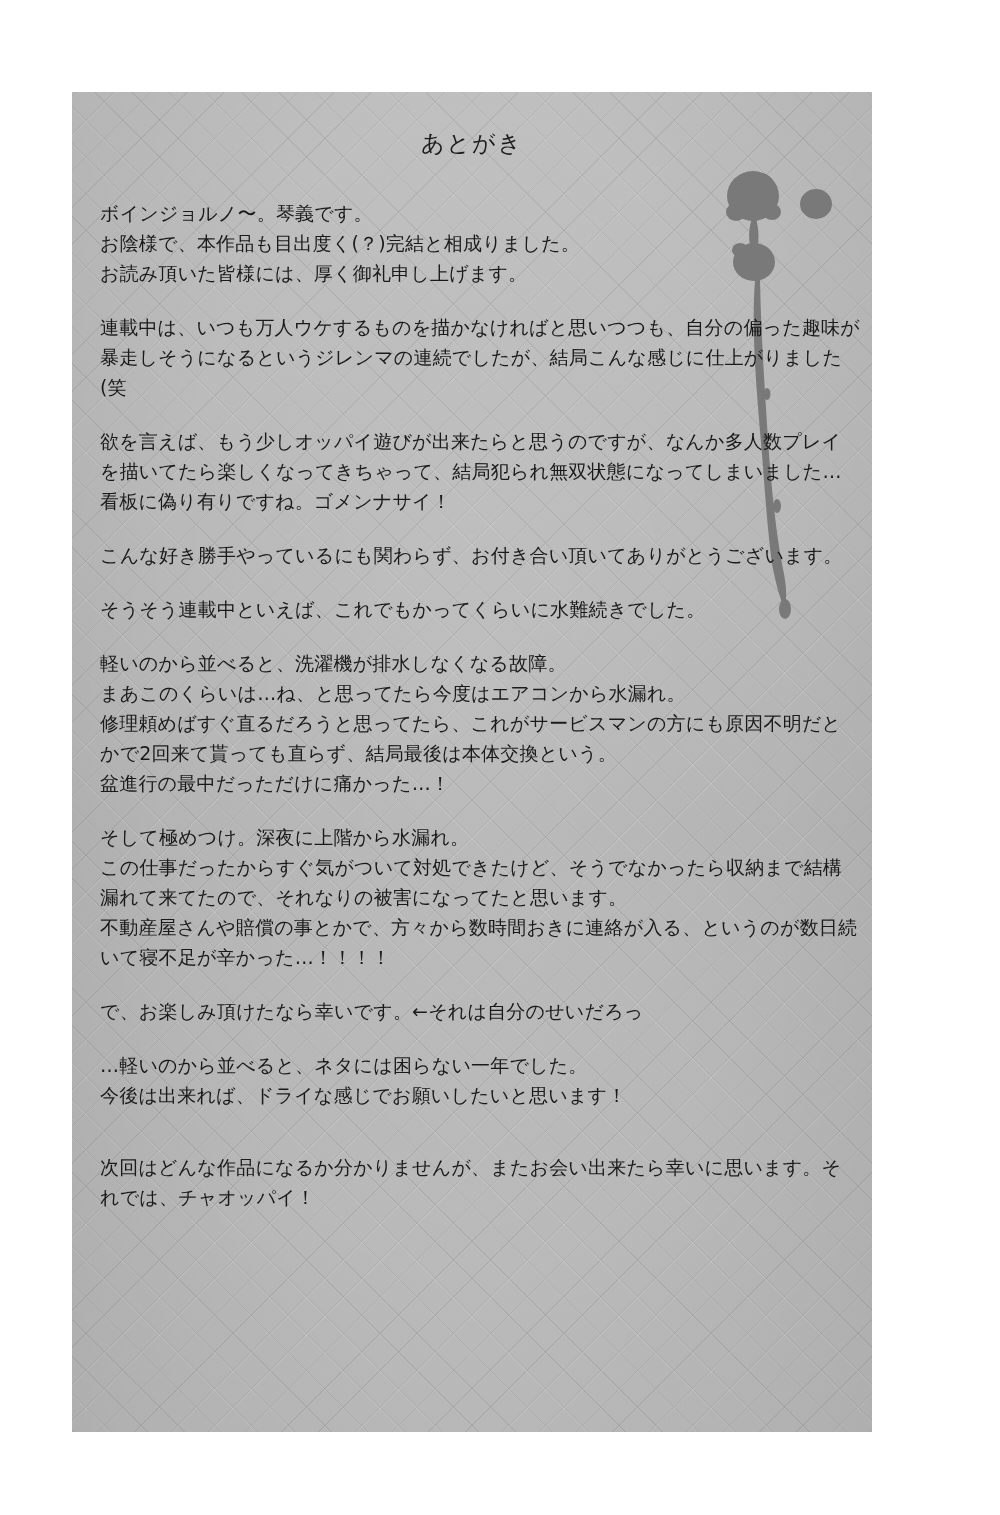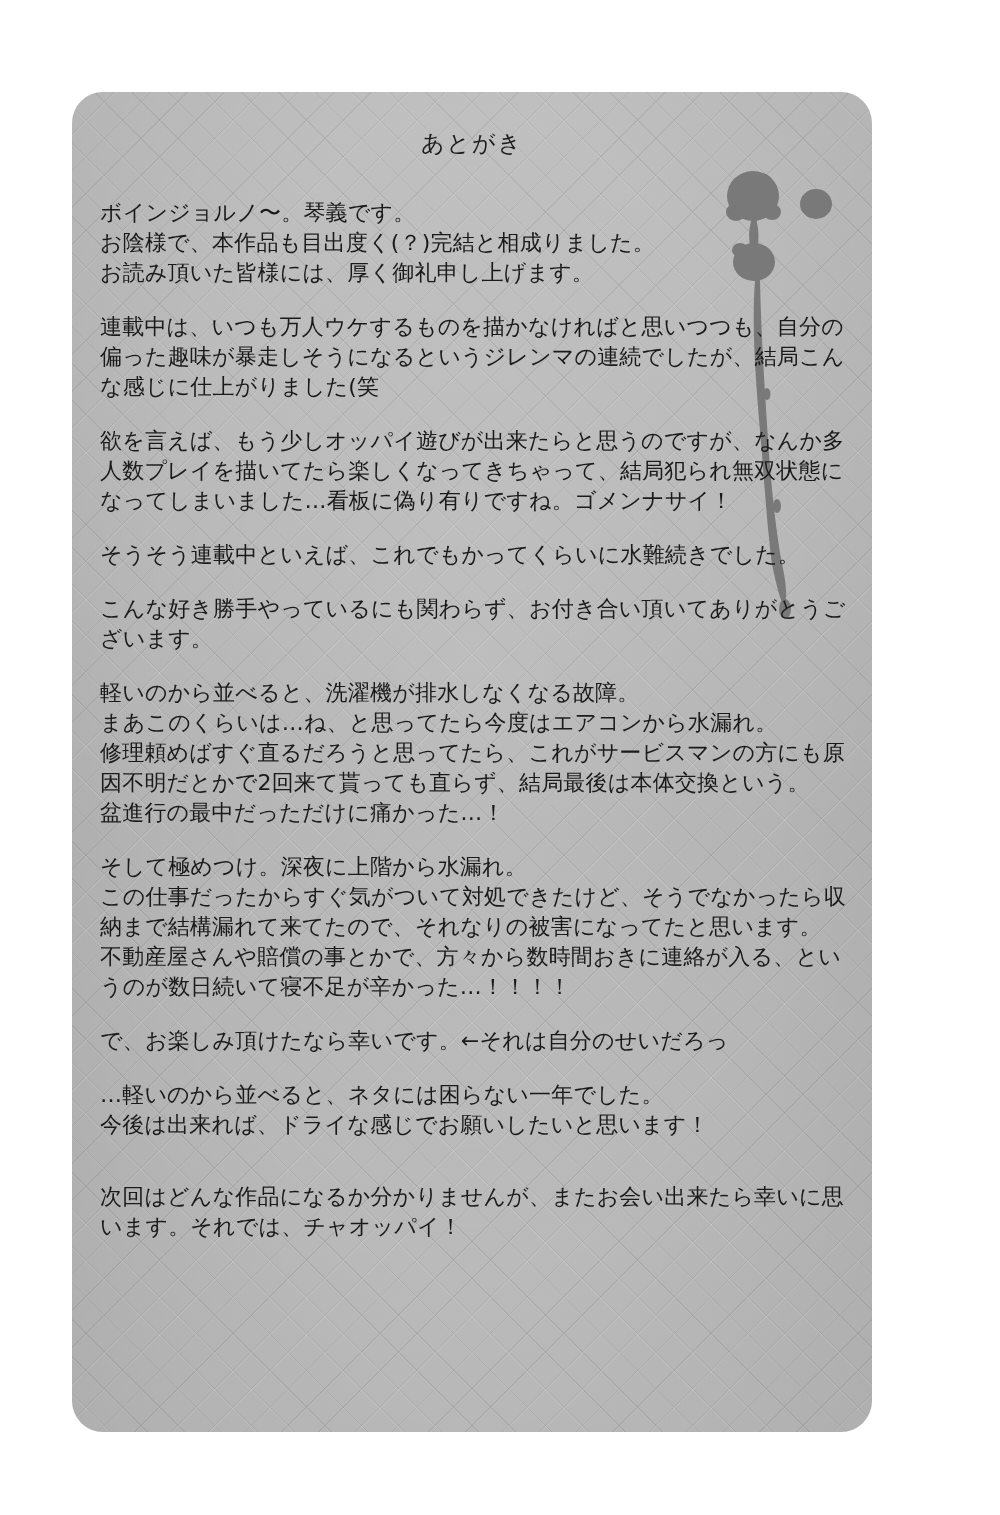--- a/index.html
+++ b/index.html
@@ -43,21 +43,20 @@
         rgba(120,120,120,0.18) 2px,
         rgba(0,0,0,0.0) 2px,
         rgba(0,0,0,0.0) 26px),
       repeating-linear-gradient(-45deg,
         rgba(120,120,120,0.18) 0px,
         rgba(120,120,120,0.18) 2px,
         rgba(0,0,0,0.0) 2px,
         rgba(0,0,0,0.0) 26px),
       linear-gradient(180deg, #c0c0c0 0%, #b4b4b4 55%, #bcbcbc 100%);
     overflow: hidden;
-    border-radius: 31px;
   }
   .panel-vignette {
     position: absolute;
     inset: 0;
     background:
       radial-gradient(ellipse at 50% 45%, rgba(255,255,255,0.10) 0%, rgba(0,0,0,0.00) 55%, rgba(0,0,0,0.07) 100%);
     pointer-events: none;
   }
   .title {
     position: absolute;
@@ -68,21 +67,21 @@
     font-size: 23px;
     letter-spacing: 2px;
     color: #1d1d1d;
   }
   .body-text {
     position: absolute;
     left: 28px;
     top: 106px;
     width: 760px;
     color: #1a1a1a;
-    font-size: 22px;
+    font-size: 19px;
     line-height: 30px;
     letter-spacing: 0.2px;
   }
   .para {
     margin: 0 0 24px 0;
     white-space: pre-line;
   }
   .para:last-child { margin-bottom: 0; margin-top: 42px; }
 
   
@@ -120,22 +119,22 @@
     </svg>
 
     <div class="title">あとがき</div>
 
     <div class="body-text">
       <p class="para">ボインジョルノ〜。琴義です。
 お陰様で、本作品も目出度く(？)完結と相成りました。
 お読み頂いた皆様には、厚く御礼申し上げます。</p>
       <p class="para">連載中は、いつも万人ウケするものを描かなければと思いつつも、自分の偏った趣味が暴走しそうになるというジレンマの連続でしたが、結局こんな感じに仕上がりました(笑</p>
       <p class="para">欲を言えば、もう少しオッパイ遊びが出来たらと思うのですが、なんか多人数プレイを描いてたら楽しくなってきちゃって、結局犯られ無双状態になってしまいました…看板に偽り有りですね。ゴメンナサイ！</p>
+      <p class="para">こんな好き勝手やっているにも関わらず、お付き合い頂いてありがとうございます。</p>
       <p class="para">そうそう連載中といえば、これでもかってくらいに水難続きでした。</p>
-      <p class="para">こんな好き勝手やっているにも関わらず、お付き合い頂いてありがとうございます。</p>
       <p class="para">軽いのから並べると、洗濯機が排水しなくなる故障。
 まあこのくらいは…ね、と思ってたら今度はエアコンから水漏れ。
 修理頼めばすぐ直るだろうと思ってたら、これがサービスマンの方にも原因不明だとかで2回来て貰っても直らず、結局最後は本体交換という。
 盆進行の最中だっただけに痛かった…！</p>
       <p class="para">そして極めつけ。深夜に上階から水漏れ。
 この仕事だったからすぐ気がついて対処できたけど、そうでなかったら収納まで結構漏れて来てたので、それなりの被害になってたと思います。
 不動産屋さんや賠償の事とかで、方々から数時間おきに連絡が入る、というのが数日続いて寝不足が辛かった…！！！！</p>
       <p class="para">で、お楽しみ頂けたなら幸いです。←それは自分のせいだろっ</p>
       <p class="para">…軽いのから並べると、ネタには困らない一年でした。
 今後は出来れば、ドライな感じでお願いしたいと思います！</p>

